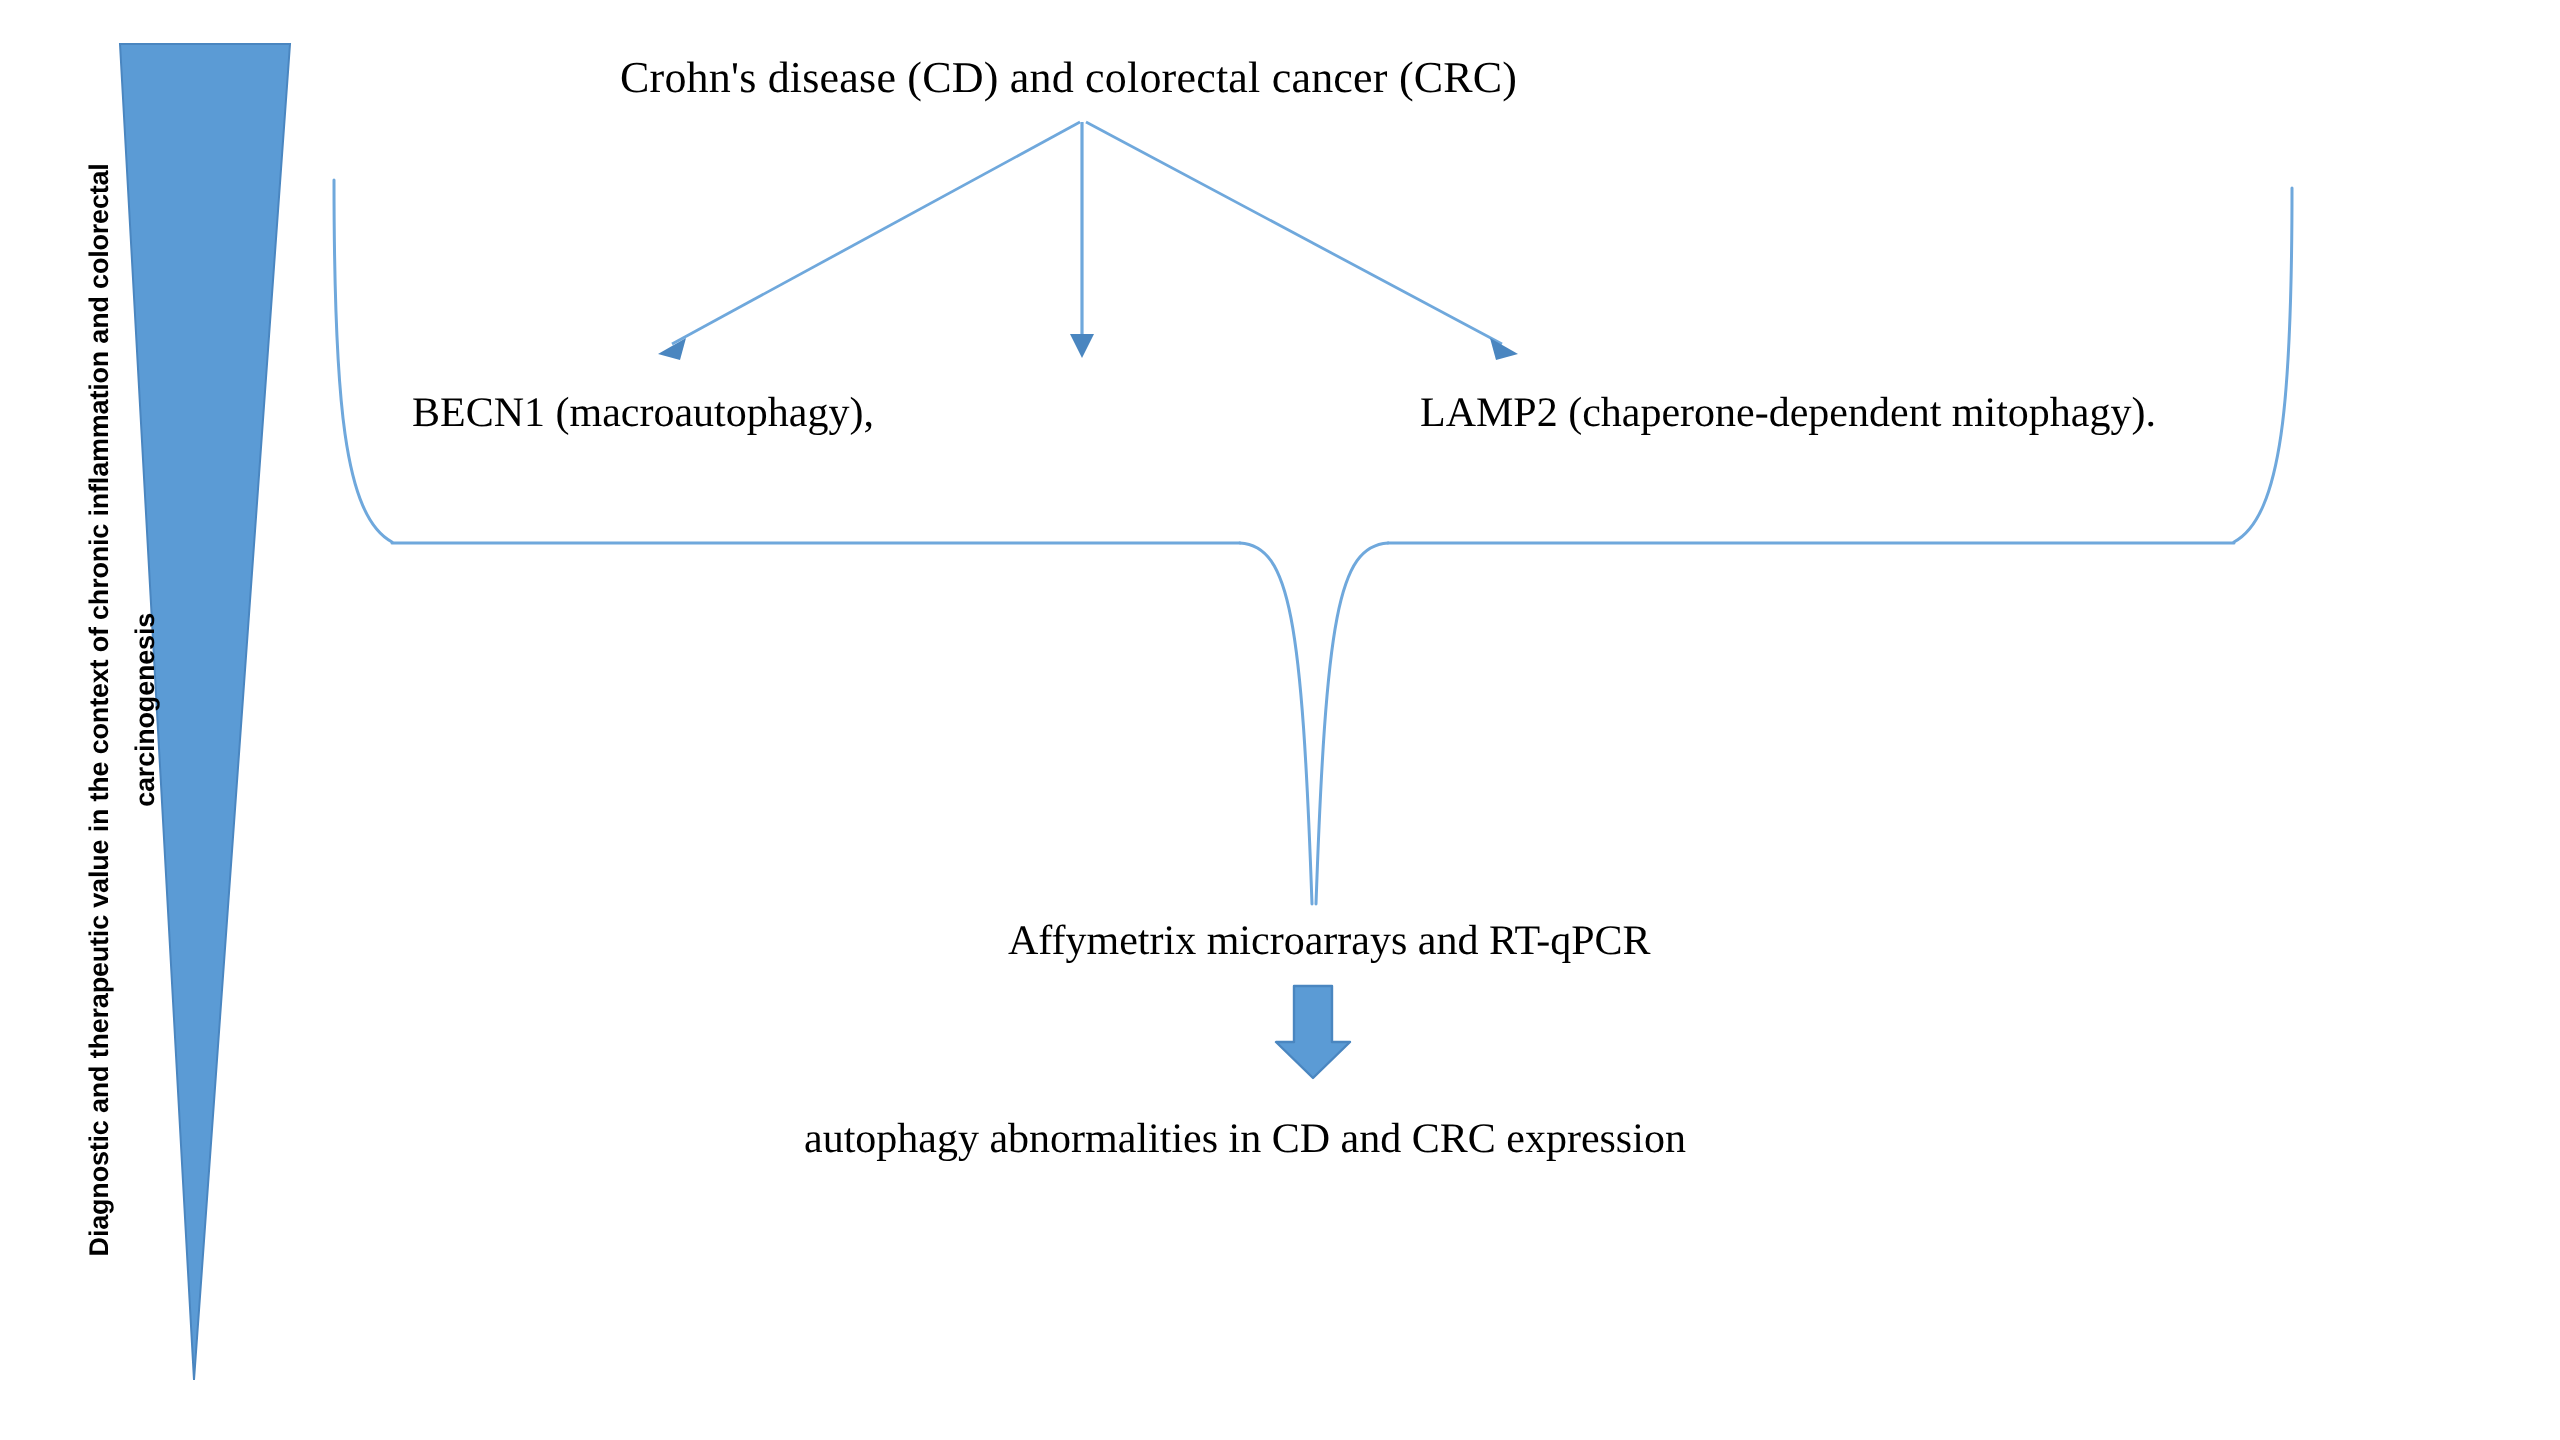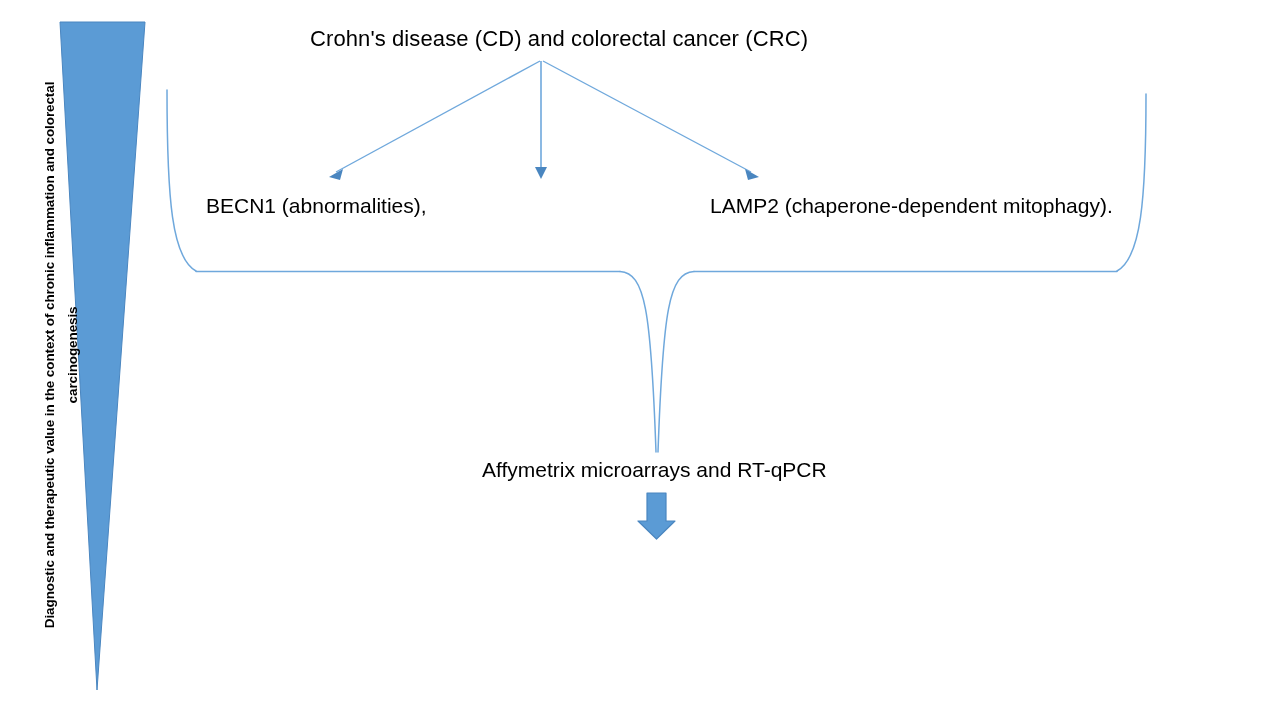--- a/index.html
+++ b/index.html
@@ -19,21 +19,21 @@
     position: absolute;
     left: 0;
     top: 0;
     width: 1280px;
     height: 720px;
   }
   .label {
     position: absolute;
     color: #000000;
     white-space: nowrap;
-    font-family: Liberation Sans, sans-serif;
+    font-family: Liberation Serif, serif;
     font-weight: 400;
     line-height: 1.15;
   }
   #title-label {
     left: 310px;
     top: 26px;
     font-size: 22px;
     letter-spacing: 0.1px;
   }
   #node-becn1 {
@@ -45,21 +45,21 @@
     left: 493px;
     top: 194px;
     font-size: 21px;
   }
   #node-lamp2 {
     left: 710px;
     top: 194px;
     font-size: 21px;
   }
   #method-label {
-    left: 482px;
+    left: 504px;
     top: 458px;
     font-size: 21px;
   }
   #outcome-label {
     left: 402px;
     top: 557px;
     font-size: 21px;
   }
   #side-caption {
     position: absolute;
@@ -113,21 +113,22 @@
       <path d="M 1117 271 C 1141 258 1146 200 1146 94"></path>
     </g>
 
     <polygon points="647,493 666,493 666,521 675,521 656.5,539 638,521 647,521" fill="#5B9BD5" stroke="#4A86C0" stroke-width="1.2" stroke-linejoin="round"></polygon>
   </svg>
 
   <div id="side-caption">Diagnostic and therapeutic value in the context of chronic inflammation and colorectal carcinogenesis</div>
 
   <div class="label" id="title-label">Crohn's disease (CD) and colorectal cancer (CRC)</div>
 
-  <div class="label" id="node-becn1">BECN1 (abnormalities),</div>
+  <div class="label" id="node-becn1">BECN1 (macroautophagy),</div>
 
 
   <div class="label" id="node-lamp2">LAMP2 (chaperone-dependent mitophagy).</div>
 
   <div class="label" id="method-label">Affymetrix microarrays and RT-qPCR</div>
 
+  <div class="label" id="outcome-label">autophagy abnormalities in CD and CRC expression</div>
 
 </div>
 
 </body></html>

